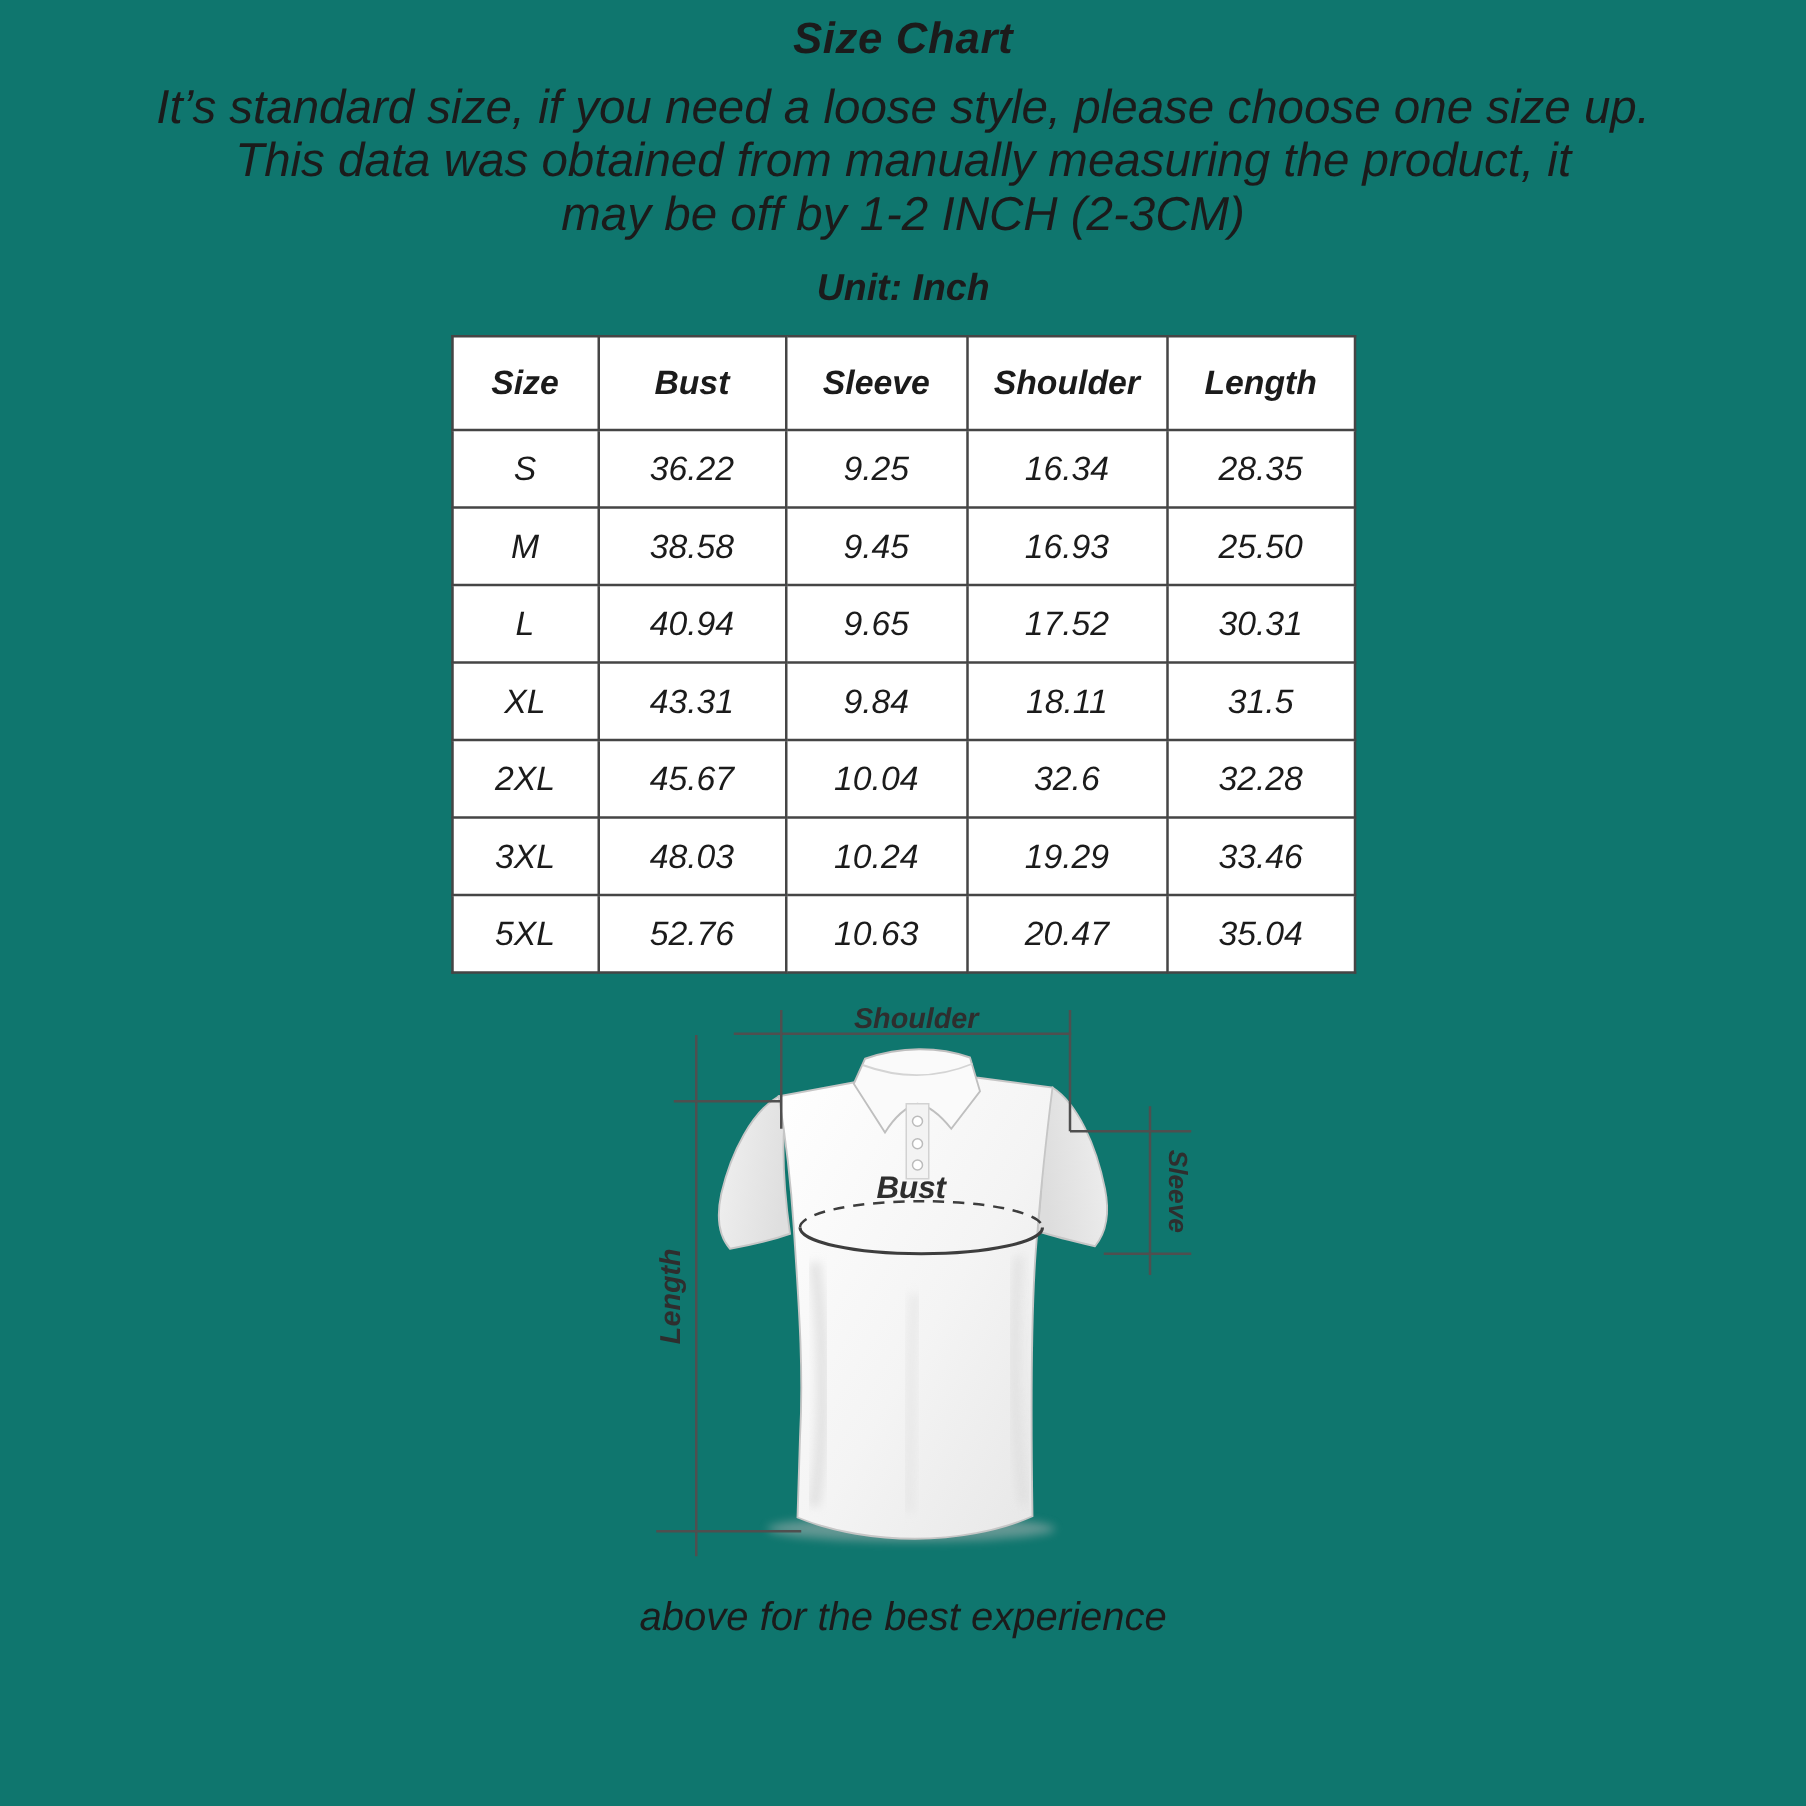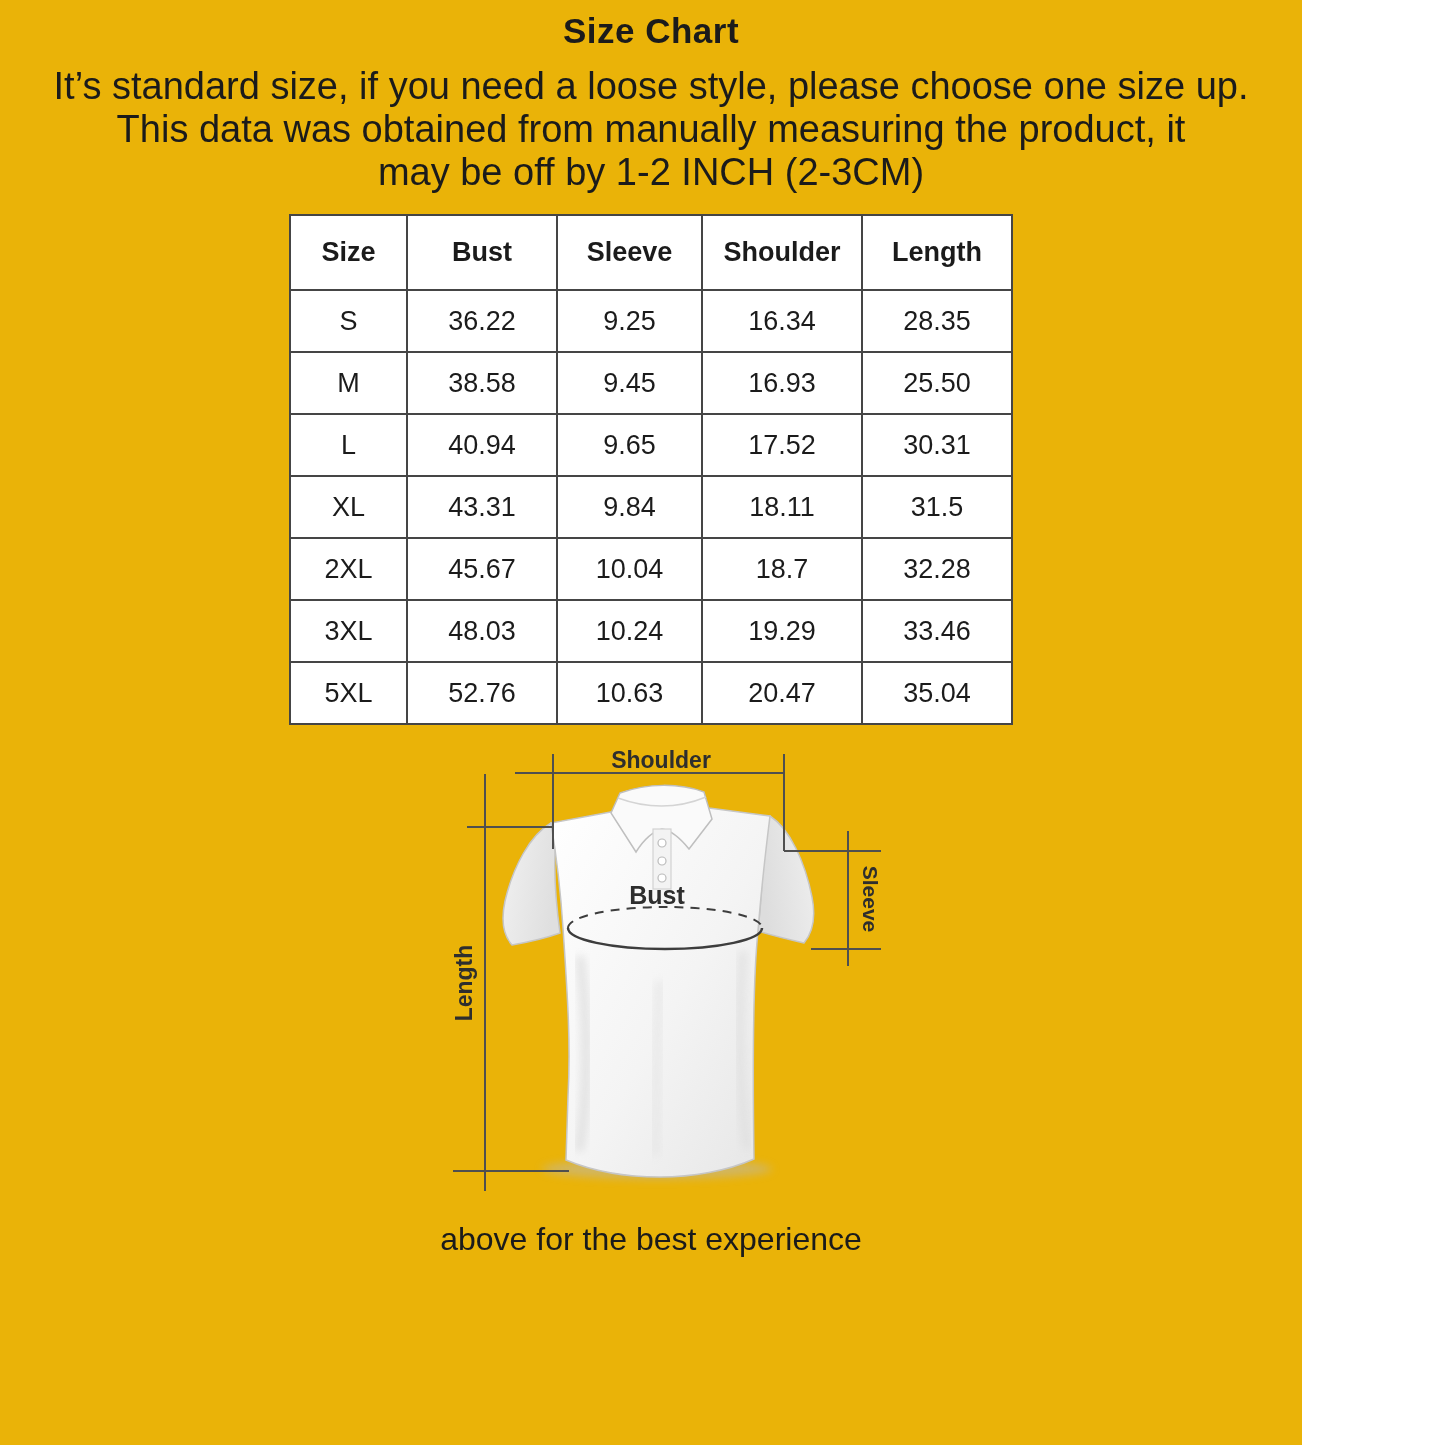--- a/index.html
+++ b/index.html
@@ -1,19 +1,20 @@
 <!DOCTYPE html>
 <html><head>
 <meta charset="utf-8">
 <style>
   html,body{margin:0;padding:0;background:#ffffff;}
   .page{
-    width:1302px;height:1445px;overflow:hidden;position:relative;
+    width:1445px;height:1445px;overflow:hidden;position:relative;
     font-family:"Liberation Sans",sans-serif;color:#1b1b1b;text-align:center;
-    background:#eab308;
+    background:#0f766e;
+    font-style:italic;
   }
   .title{margin:0;padding-top:11px;font-size:35px;font-weight:800;letter-spacing:.5px;}
   .intro{margin-top:14px;font-size:38px;line-height:43px;font-weight:400;}
   .unit{margin:20px 0 0;font-size:30px;font-weight:700;}
   table.size-table{margin:20px auto 0;border-collapse:collapse;table-layout:fixed;}
   .size-table th,.size-table td{
     border:2px solid #454545;text-align:center;vertical-align:middle;
     font-size:27px;padding:0;background:#fff;
   }
   .size-table th{height:73px;font-weight:700;}
@@ -29,20 +30,21 @@
 <main class="page">
 
   <h1 class="title">Size Chart</h1>
 
   <div class="intro">
     <div>It’s standard size, if you need a loose style, please choose one size up.</div>
     <div>This data was obtained from manually measuring the product, it</div>
     <div>may be off by 1-2 INCH (2-3CM)</div>
   </div>
 
+  <h2 class="unit">Unit: Inch</h2>
 
   <table class="size-table">
     <colgroup>
       <col style="width:117px">
         <col style="width:150px">
         <col style="width:145px">
       <col style="width:160px">
         <col style="width:150px">
     </colgroup>
     <thead>
@@ -80,21 +82,21 @@
           <td>XL</td>
           <td>43.31</td>
           <td>9.84</td>
           <td>18.11</td>
           <td>31.5</td>
         </tr>
         <tr>
           <td>2XL</td>
           <td>45.67</td>
           <td>10.04</td>
-          <td>18.7</td>
+          <td>32.6</td>
           <td>32.28</td>
         </tr>
         <tr>
           <td>3XL</td>
           <td>48.03</td>
           <td>10.24</td>
           <td>19.29</td>
           <td>33.46</td>
         </tr>
         <tr>

